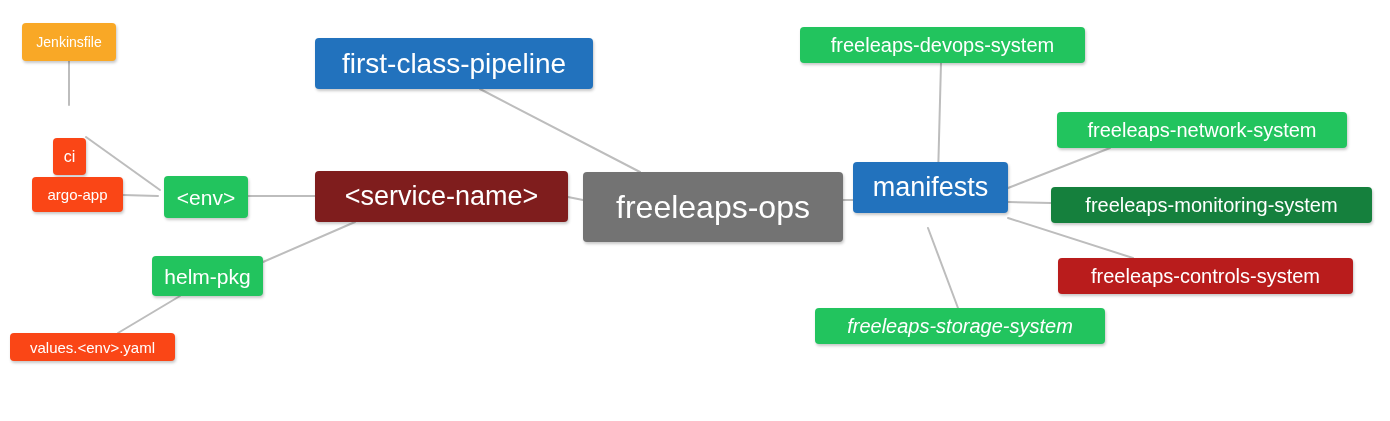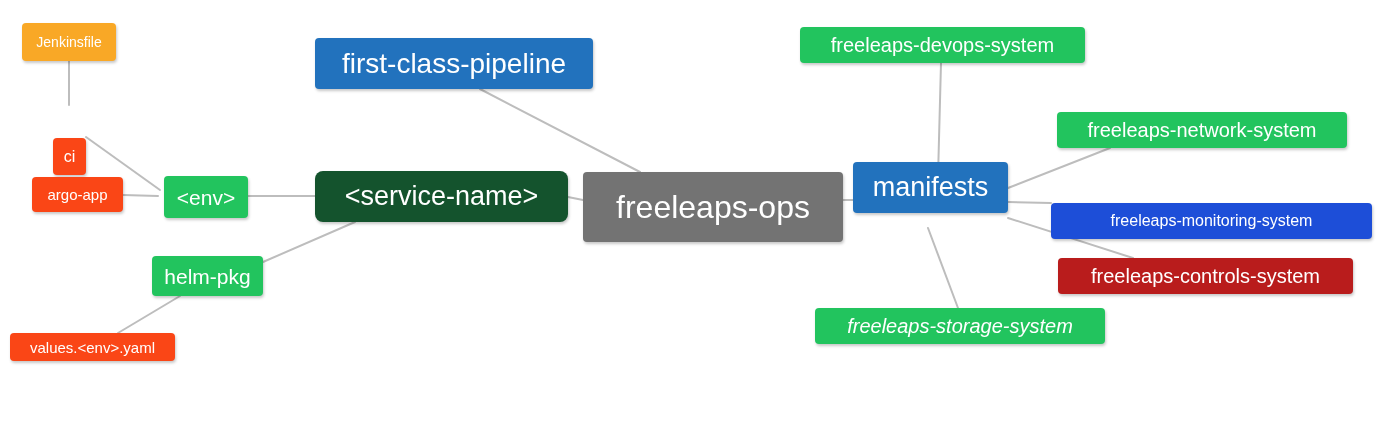--- a/index.html
+++ b/index.html
@@ -72,21 +72,21 @@
       </div>
       <div class="node" style="left: 53px; top: 105px; width: 33px; height: 37px; background: rgb(250, 70, 22); font-size: 16px; margin-top: 33px;">
         <span class="node-label">ci</span>
       </div>
       <div class="node" style="left: 32px; top: 177px; width: 91px; height: 35px; background: rgb(250, 70, 22); font-size: 15px;">
         <span class="node-label">argo-app</span>
       </div>
       <div class="node" style="left: 158px; top: 176px; width: 84px; height: 42px; background: rgb(34, 196, 94); font-size: 21px; margin-left: 6px;">
         <span class="node-label">&lt;env&gt;</span>
       </div>
-      <div class="node" style="left: 315px; top: 171px; width: 253px; height: 51px; background: #14532d; font-size: 27px; border-radius: 8px;">
+      <div class="node" style="left: 315px; top: 171px; width: 253px; height: 51px; background: #7f1d1d; font-size: 27px;">
         <span class="node-label">&lt;service-name&gt;</span>
       </div>
       <div class="node" style="left: 315px; top: 38px; width: 278px; height: 51px; background: rgb(34, 114, 189); font-size: 28px;">
         <span class="node-label">first-class-pipeline</span>
       </div>
       <div class="node" style="left: 152px; top: 256px; width: 111px; height: 40px; background: rgb(34, 196, 94); font-size: 21px;">
         <span class="node-label">helm-pkg</span>
       </div>
       <div class="node" style="left: 10px; top: 333px; width: 165px; height: 28px; background: rgb(250, 70, 22); font-size: 15px;">
         <span class="node-label">values.&lt;env&gt;.yaml</span>
@@ -96,21 +96,21 @@
       </div>
       <div class="node" style="left: 853px; top: 162px; width: 155px; height: 51px; background: rgb(34, 114, 189); font-size: 27px;">
         <span class="node-label">manifests</span>
       </div>
       <div class="node" style="left: 800px; top: 27px; width: 285px; height: 36px; background: rgb(34, 196, 94); font-size: 20px;">
         <span class="node-label">freeleaps-devops-system</span>
       </div>
       <div class="node" style="left: 1057px; top: 112px; width: 290px; height: 36px; background: rgb(34, 196, 94); font-size: 20px;">
         <span class="node-label">freeleaps-network-system</span>
       </div>
-      <div class="node" style="left: 1051px; top: 187px; width: 321px; height: 36px; background: #1d4ed8; font-size: 16px; margin-top: 16px;">
+      <div class="node" style="left: 1051px; top: 187px; width: 321px; height: 36px; background: #15803d; font-size: 20px;">
         <span class="node-label">freeleaps-monitoring-system</span>
       </div>
       <div class="node" style="left: 1058px; top: 258px; width: 295px; height: 36px; background: #b91c1c; font-size: 20px;">
         <span class="node-label">freeleaps-controls-system</span>
       </div>
       <div class="node" style="left: 815px; top: 308px; width: 290px; height: 36px; background: rgb(34, 196, 94); font-size: 20px; font-style: italic;">
         <span class="node-label">freeleaps-storage-system</span>
       </div>
     </div>
 </div>

